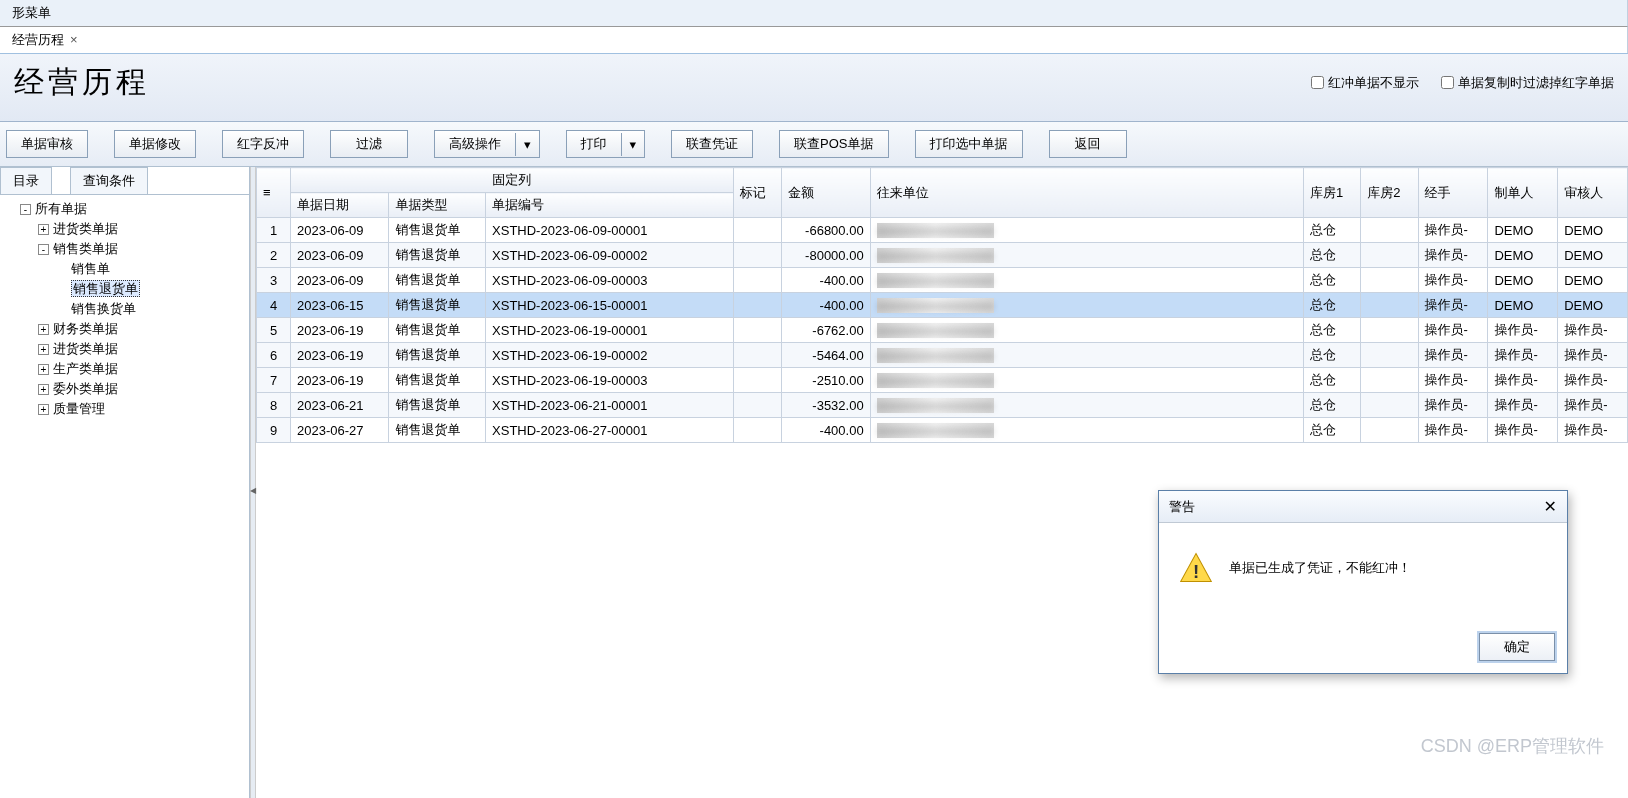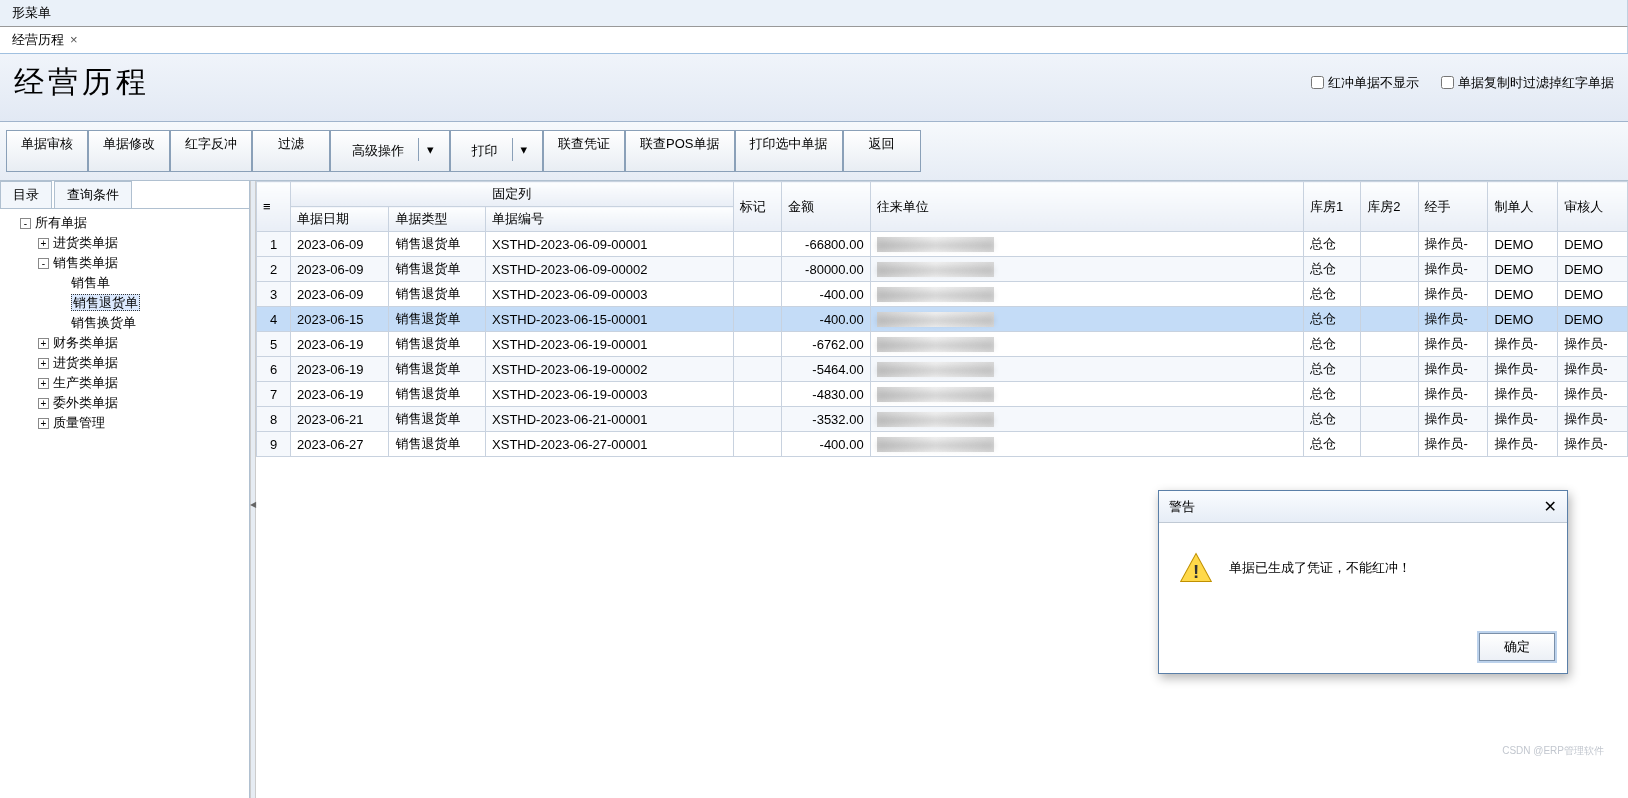--- a/index.html
+++ b/index.html
@@ -8,31 +8,31 @@
 .tabs { display: flex; border-bottom: 1px solid #a0c0e0; background: linear-gradient(#f4f7fb,#e6edf6); flex-direction: column; }
 .tab { padding: 4px 12px; border-right: 1px solid #c0d0e0; background: #eaf1f9; cursor: pointer; }
 .tab.active { background: #fff; border-top: 1px solid #999; }
 .tab .x { margin-left: 6px; color: #555; }
 
 .titlebar { display: flex; align-items: center; justify-content: space-between; padding: 8px 14px 18px; border-bottom: 1px solid #a0b4cc; background: linear-gradient(#f0f4fa,#e2e9f4); }
 .titlebar h1 { font-family: "KaiTi","楷体",serif; font-size: 30px; font-weight: normal; letter-spacing: 4px; }
 .checks { display: flex; gap: 22px; }
 .checks label { display: flex; align-items: center; gap: 4px; }
 
-.toolbar { display: flex; gap: 0; padding: 8px 6px; border-bottom: 1px solid #b0c0d0; background: linear-gradient(#f6f9fc,#e6ecf5); flex-wrap: wrap; }
+.toolbar { display: flex; gap: 26px; padding: 8px 6px; border-bottom: 1px solid #b0c0d0; background: linear-gradient(#f6f9fc,#e6ecf5); flex-wrap: wrap; }
 .btn { min-width: 78px; padding: 4px 14px; background: linear-gradient(#ffffff,#e8edf3); border: 1px solid #8aa0b8; cursor: pointer; text-align: center; }
-.btn.split { display: flex; align-items: flex-start; gap: 0; padding:7px; }
+.btn.split { display: flex; align-items: center; gap: 0; padding:0; }
 .btn.split span { padding: 4px 14px; }
 .btn.split .arrow { border-left: 1px solid #8aa0b8; padding: 4px 8px; }
 
 .body { display: flex; height: calc(100% - 160px); }
 
 .left { width: 250px; border-right: 1px solid #b0c0d0; display: flex; flex-direction: column; }
 .left-tabs { display: flex; border-bottom: 1px solid #b0c0d0; }
-.left-tabs .lt { padding: 4px 12px; border: 1px solid #b0c0d0; border-bottom: none; margin-right: 2px; background: #f2f6fb; cursor: pointer; }
+.left-tabs .lt { padding: 4px 12px; border: 1px solid #b0c0d0; border-bottom: none; margin-right: 18px; background: #f2f6fb; cursor: pointer; }
 .tree { padding: 4px 2px; overflow: auto; line-height: 20px; }
 .tree ul { list-style: none; padding-left: 18px; }
 .tree li { white-space: nowrap; cursor: pointer; }
 .tree .pm { display: inline-block; width: 11px; height: 11px; border:1px solid #888; text-align:center; line-height:9px; font-size:10px; margin-right: 4px; background:#fff; }
 .tree .dot { display:inline-block; width:11px; margin-right:4px; }
 .tree .sel { border:1px dotted #333; background:#dceaff; padding:0 1px; }
 .splitter { width:6px; background:#e6ecf3; border-left:1px solid #ccc; border-right:1px solid #ccc; cursor: ew-resize; position:relative; }
 .splitter::before { content:'◀'; font-size:8px; color:#666; position:absolute; top:50%; left:-1px; }
 
 .grid { flex: 1; overflow: auto; position: relative; }
@@ -49,21 +49,21 @@
 .dialog { position: absolute; right: 60px; top: 490px; width: 410px; border: 1px solid #5a7fa8; background: #fff; box-shadow: 2px 4px 10px rgba(0,0,0,.3); }
 .dialog .dlg-head { display: flex; justify-content: space-between; align-items: center; padding: 6px 10px; background: linear-gradient(#fafcff,#e6edf6); border-bottom: 1px solid #c0c9d4; }
 .dialog .dlg-x { font-size: 16px; cursor: pointer; }
 .dialog .dlg-body { padding: 28px 20px 40px; display: flex; align-items: center; gap: 16px; }
 .dialog .warn-icon { width: 34px; height: 34px; display:block; }
 .warn-icon .tri { fill: #ffd94a; stroke: #c09000; stroke-width:1.2; }
 .warn-icon text { font-size:22px; font-weight:bold; fill:#333; text-anchor:middle; }
 .dialog .dlg-foot { display: flex; justify-content: flex-end; padding: 8px 12px 12px; }
 .dialog .ok { padding: 4px 24px; border: 1px solid #7a8fa8; background: linear-gradient(#fff,#ecf0f6); cursor: pointer; box-shadow: 0 0 0 2px #bcd2ec; }
 
-.watermark { position:absolute; right:24px; bottom:40px; color:#c2c7cf; font-size:10px; }
+.watermark { position:absolute; right:24px; bottom:40px; color:#c2c7cf; font-size:18px; }
 </style>
 </head>
 <body>
 
 <div class="tabs">
   <div class="tab"><span>形菜单</span></div>
   <div class="tab active"><span>经营历程</span><span class="x">×</span></div>
 </div>
 
 <div class="titlebar">
@@ -234,21 +234,21 @@
             <td>操作员-</td>
             <td>操作员-</td>
             <td>操作员-</td>
           </tr>
           <tr>
             <td class="rownum">7</td>
             <td>2023-06-19</td>
             <td>销售退货单</td>
             <td>XSTHD-2023-06-19-00003</td>
             <td></td>
-            <td class="num">-4830.00</td>
+            <td class="num">-2510.00</td>
             <td><span class="blur">xxxxxxxxxxxxxxxxxx</span></td>
             <td>总仓</td>
             <td></td>
             <td>操作员-</td>
             <td>操作员-</td>
             <td>操作员-</td>
           </tr>
           <tr class="alt">
             <td class="rownum">8</td>
             <td>2023-06-21</td>

